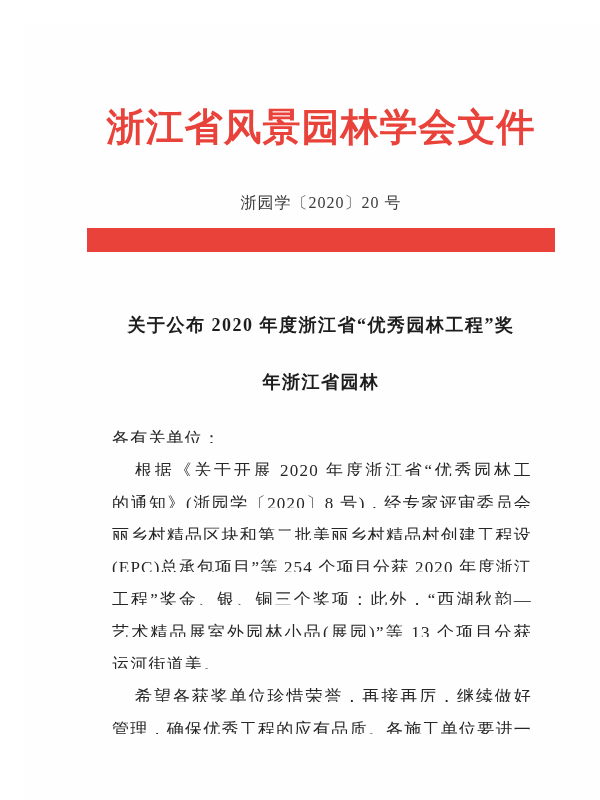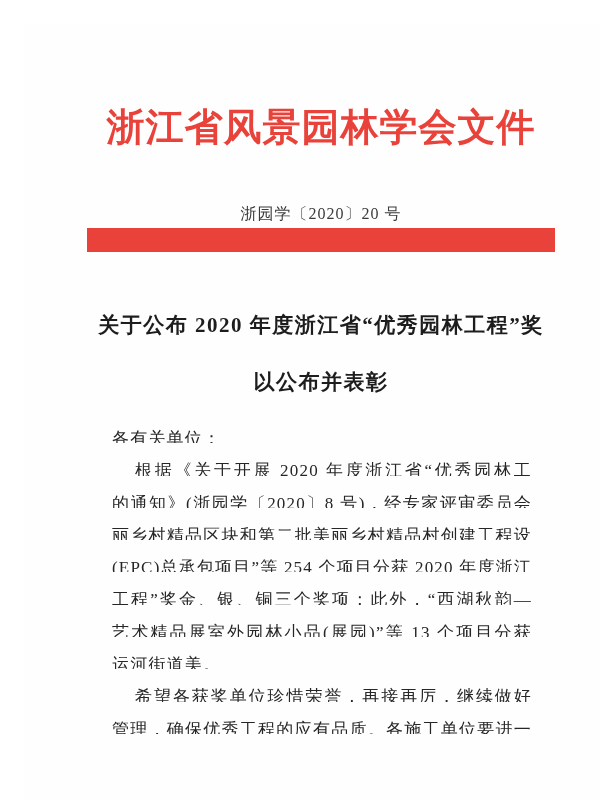--- a/index.html
+++ b/index.html
@@ -27,21 +27,21 @@
     font-size: 38px;
     line-height: 46px;
     font-weight: 700;
     letter-spacing: 1px;
     color: var(--accent);
     white-space: nowrap;
   }
   
   .doc-number {
     position: absolute;
-    top: 167px;
+    top: 156px;
     left: 63px;
     width: 468px;
     text-align: center;
     font-size: 16px;
     line-height: 22px;
     letter-spacing: 1px;
     color: #3a3a3a;
   }
   
   .red-rule {
@@ -52,21 +52,21 @@
     height: 4px;
     background: var(--accent);
   }
   
   .doc-heading {
     position: absolute;
     top: 261px;
     left: 33px;
     width: 528px;
     text-align: center;
-    font-size: 21px;
+    font-size: 18px;
     line-height: 33px;
     font-weight: 700;
     letter-spacing: 1.5px;
     color: #1d1d1d;
   }
   
   .doc-body {
     position: absolute;
     top: 375px;
     left: 64px;
@@ -92,21 +92,21 @@
 <div class="page">
 
   <div class="org-title">浙江省风景园林学会文件</div>
 
   <div class="doc-number">浙园学〔2020〕20 号</div>
 
   <div class="red-rule"></div>
 
   <div class="doc-heading">
     <div>关于公布 2020 年度浙江省“优秀园林工程”奖</div>
-    <div>以公布并表彰</div>
+    <div>年浙江省园林</div>
   </div>
 
   <div class="doc-body">
     <div class="line end">各有关单位：</div>
     <div class="line fill indent">根据《关于开展 2020 年度浙江省“优秀园林工程”奖评审工作</div>
     <div class="line fill">的通知》(浙园学〔2020〕8 号)，经专家评审委员会评定，“运河街道美</div>
     <div class="line fill">丽乡村精品区块和第二批美丽乡村精品村创建工程设计采购施工</div>
     <div class="line fill">(EPC)总承包项目”等 254 个项目分获 2020 年度浙江省“优秀园林</div>
     <div class="line fill">工程”奖金、银、铜三个奖项；此外，“西湖秋韵—2019 年浙江省园林</div>
     <div class="line fill">艺术精品展室外园林小品(展园)”等 13 个项目分获金、银奖。现予</div>

